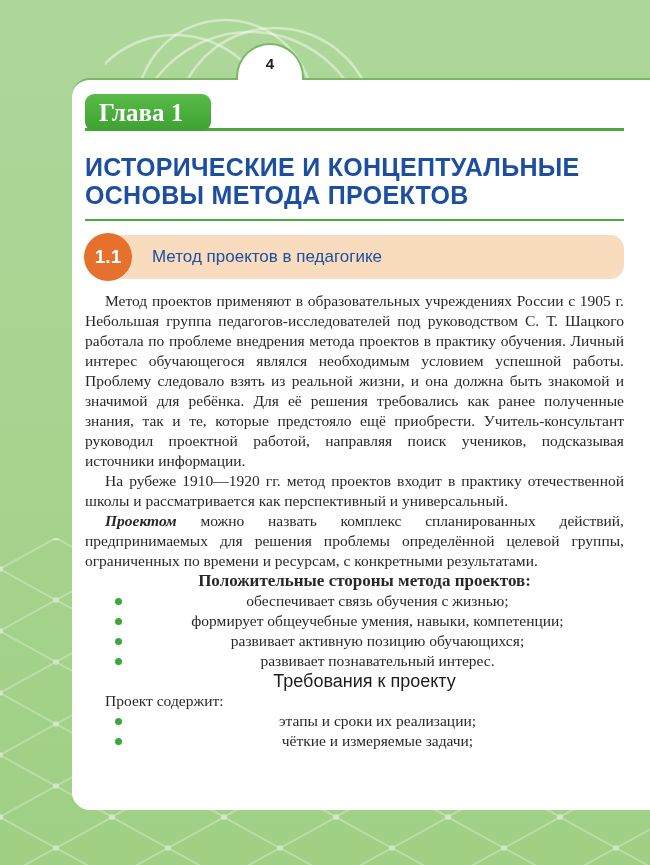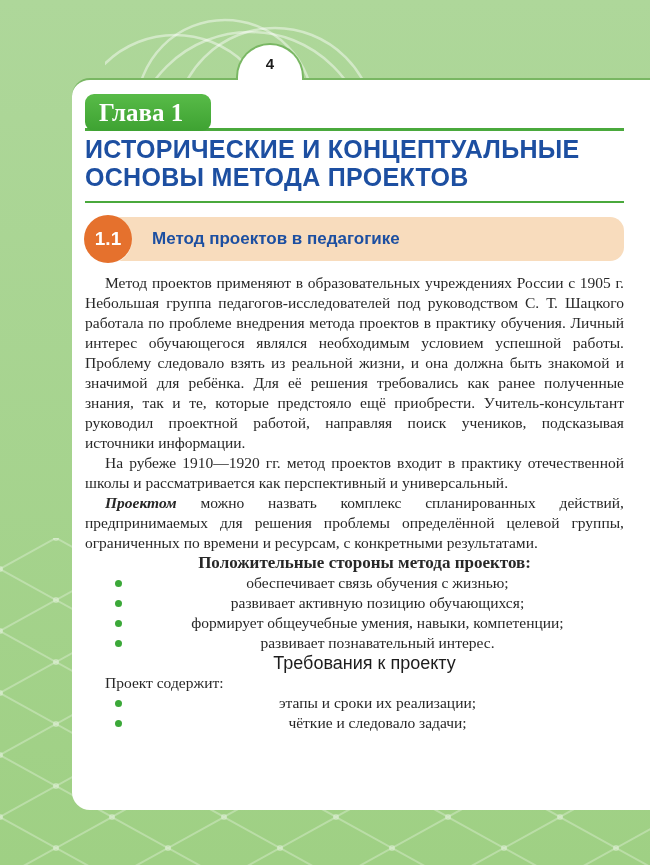--- a/index.html
+++ b/index.html
@@ -30,36 +30,36 @@
     display:inline-block;position:relative;z-index:1;height:37px;
     background:linear-gradient(#58bb48,#3ea232);border-radius:9px;
     padding:0 28px 0 14px;
   }
   .chapter-tab span{
     font-family:Liberation Serif, serif;font-weight:bold;font-size:25px;
     color:#ffffff;line-height:37px;
   }
   .chapter-rule{position:absolute;left:0;right:0;bottom:0;height:3px;background:#4aa93c;}
   .chapter-title{
-    margin:4px 0 0;font-family:"Liberation Sans", sans-serif;font-weight:bold;
+    margin:22px 0 0;font-family:"Liberation Sans", sans-serif;font-weight:bold;
     font-size:25px;line-height:28px;color:#1d4fa1;letter-spacing:0.3px;
   }
   .heading-rule{margin-top:10px;height:2px;background:#4aa93c;}
   .section-bar{position:relative;margin:14px 0 0 15px;height:44px;background:#f8dcbd;border-radius:14px;}
   .section-badge{
     position:absolute;left:-16px;top:-2px;width:48px;height:48px;border-radius:50%;
     background:#e5712d;text-align:center;box-shadow:0 1px 0 rgba(255,255,255,0.6);
   }
   .section-badge span{
     font-family:"Liberation Sans", sans-serif;font-weight:bold;font-size:19px;
     color:#ffffff;line-height:48px;
   }
   .section-title{position:absolute;left:52px;top:0;}
   .section-title span{
-    font-family:"Liberation Sans", sans-serif;font-weight:bold;font-size:17px;
+    font-family:"Liberation Sans", sans-serif;font-weight:normal;font-size:17px;
     color:#1d4fa1;line-height:44px;
   }
   .body-text{margin-top:12px;font-size:15.5px;line-height:20px;color:#282828;text-align:justify;}
   .body-text p{margin:0;text-indent:20px;}
   .lead-bi{font-weight:bold;font-style:italic;}
   .h-serif{margin:2px 0 0;text-align:center;font-weight:bold;font-size:17px;text-indent:0;}
   .h-sans{
     margin:8px 0 4px;text-align:center;text-indent:0;
     font-family:"Liberation Sans", sans-serif;font-weight:normal;font-size:18px;color:#1c1c1c;
   }
@@ -121,26 +121,26 @@
   </div>
 
   <div class="body-text">
     <p>Метод проектов применяют в образовательных учреждениях России с 1905 г. Небольшая группа педагогов-исследователей под руководством С. Т. Шацкого работала по проблеме внедрения метода проектов в практику обучения. Личный интерес обучающегося являлся необходимым условием успешной работы. Проблему следовало взять из реальной жизни, и она должна быть знакомой и значимой для ребёнка. Для её решения требовались как ранее полученные знания, так и те, которые предстояло ещё приобрести. Учитель-консультант руководил проектной работой, направляя поиск учеников, подсказывая источники информации.</p>
     <p>На рубеже 1910—1920 гг. метод проектов входит в практику отечественной школы и рассматривается как перспективный и универсальный.</p>
     <p><span class="lead-bi">Проектом</span><span> можно назвать комплекс спланированных действий, предпринимаемых для решения проблемы определённой целевой группы, ограниченных по времени и ресурсам, с конкретными результатами.</span></p>
 
     <p class="h-serif">Положительные стороны метода проектов:</p>
     <ul class="bullets">
       <li><span class="dot"></span><span>обеспечивает связь обучения с жизнью;</span></li>
+      <li><span class="dot"></span><span>формирует общеучебные умения, навыки, компетенции;</span></li>
       <li><span class="dot"></span><span>развивает активную позицию обучающихся;</span></li>
-      <li><span class="dot"></span><span>формирует общеучебные умения, навыки, компетенции;</span></li>
       <li><span class="dot"></span><span>развивает познавательный интерес.</span></li>
     </ul>
 
     <p class="h-sans">Требования к проекту</p>
     <p>Проект содержит:</p>
     <ul class="bullets">
       <li><span class="dot"></span><span>этапы и сроки их реализации;</span></li>
-      <li><span class="dot"></span><span>чёткие и следовало задачи;</span></li>
+      <li><span class="dot"></span><span>чёткие и измеряемые задачи;</span></li>
     </ul>
   </div>
 
 </div>
 
 </body></html>

